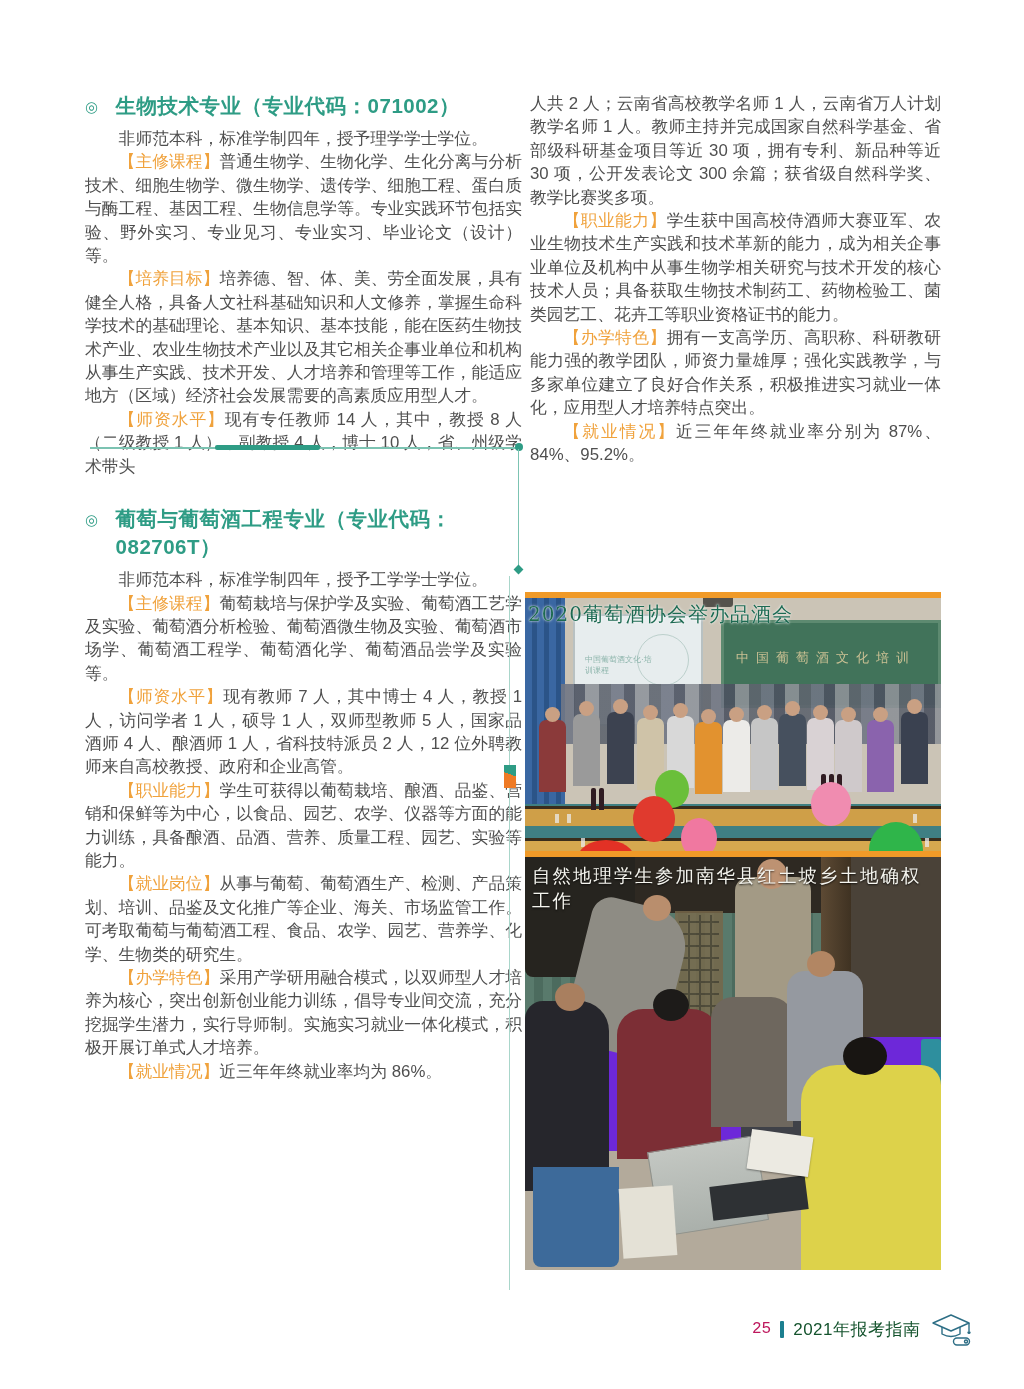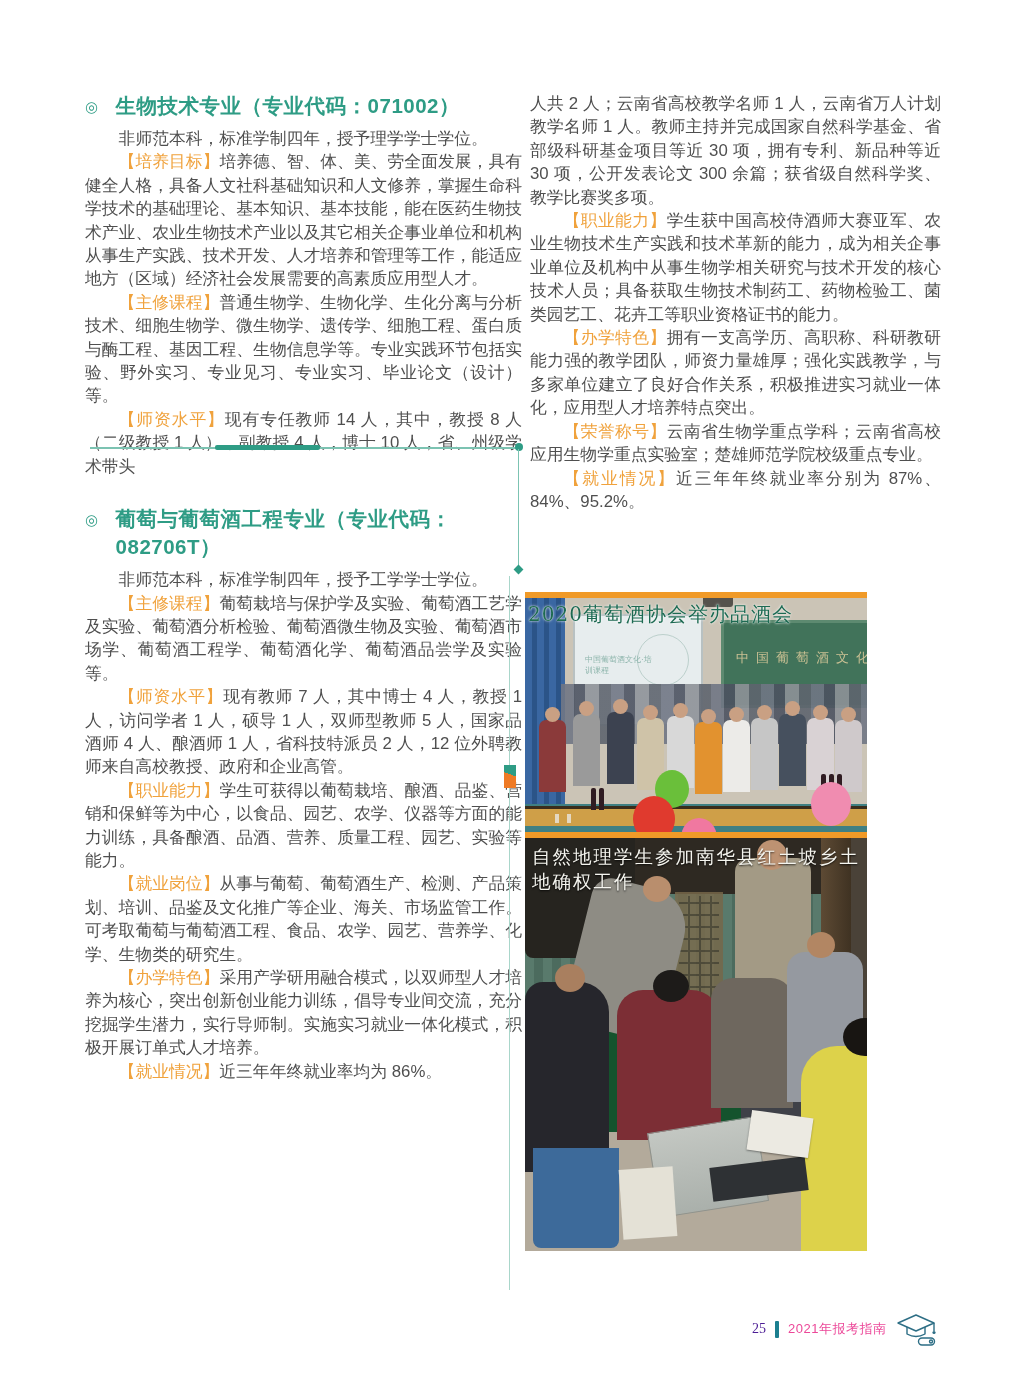--- a/index.html
+++ b/index.html
@@ -18,54 +18,54 @@
   
   .hline{position:absolute;left:90px;top:447px;width:429px;height:1.6px;background:#7cc3b2}
   .hline-thick{position:absolute;left:215px;top:445px;width:105px;height:5px;background:#2e9c85;border-radius:2px}
   .hdot{position:absolute;left:515px;top:443px;width:8px;height:8px;border-radius:50%;background:#2e9c85}
   .vline{position:absolute;left:518px;top:449px;width:1.4px;height:117px;background:#7cc3b2}
   .vdiamond{position:absolute;left:515px;top:566px;width:7px;height:7px;background:#2e9c85;transform:rotate(45deg)}
   .photoline{position:absolute;left:509px;top:576px;width:1.4px;height:714px;background:#a9d6ca}
   .bookmark{position:absolute;left:504px;top:765px;width:12px;height:23px;
             background:linear-gradient(200deg,#2e9c85 0 42%,#ee7a25 42% 100%)}
   
-  .photo{position:absolute;left:525px;width:342px;overflow:hidden}
+  .photo{position:absolute;left:525px;width:416px;overflow:hidden}
   .photo .strip{position:absolute;left:0;width:100%;height:6px;background:#f09a28;z-index:9}
   .caption{position:absolute;z-index:8;font-family:"DejaVu Serif","Liberation Serif",serif}
   .cap1{left:3px;top:9px;font-size:20px;letter-spacing:1px;color:#1d6a52;
         text-shadow:0 0 3px rgba(255,255,255,.9),0 0 1px rgba(255,255,255,.9)}
   .cap2{left:7px;top:12px;font-size:18.5px;letter-spacing:2px;color:#f5f5ef;
         text-shadow:0 1px 2px rgba(0,0,0,.8)}
   .ly{position:absolute}
   .pp{position:absolute;width:27px;height:72px;border-radius:7px 7px 0 0}
   .pp:before{content:"";position:absolute;left:6px;top:-13px;width:15px;height:15px;border-radius:50%;background:#c9a083}
   .bal{position:absolute;border-radius:50%}
   .bot{position:absolute;width:5px;height:22px;background:#301c22;border-radius:2px 2px 0 0}
   .glass{position:absolute;width:4px;height:9px;background:rgba(235,235,235,.75)}
   
   .footer{position:absolute;left:752px;top:1312px;display:flex;align-items:center;gap:9px}
-  .pageno{font-family:Liberation Serif, serif;font-size:14px;color:#4c1d95}
+  .pageno{font-family:Liberation Mono, monospace;font-size:16px;color:#be185d}
   .fbar{width:4px;height:17px;background:#1c7f8f;border-radius:1px}
-  .ftitle{font-size:13px;color:#ec4899;letter-spacing:.5px}
+  .ftitle{font-size:17px;color:#14532d;letter-spacing:.5px}
 </style>
 </head>
 <body>
 
 <div class="page">
 
   <div class="col" style="left:85px;top:92px;width:437px">
 
     <section>
       <h2 class="sec-title">
         <span class="bullet">◎</span>
         <span>生物技术专业（专业代码：071002）</span>
       </h2>
       <p>非师范本科，标准学制四年，授予理学学士学位。</p>
+      <p><span class="lab">【主修课程】</span><span>普通生物学、生物化学、生化分离与分析技术、细胞生物学、微生物学、遗传学、细胞工程、蛋白质与酶工程、基因工程、生物信息学等。专业实践环节包括实验、野外实习、专业见习、专业实习、毕业论文（设计）等。</span></p>
       <p><span class="lab">【培养目标】</span><span>培养德、智、体、美、劳全面发展，具有健全人格，具备人文社科基础知识和人文修养，掌握生命科学技术的基础理论、基本知识、基本技能，能在医药生物技术产业、农业生物技术产业以及其它相关企事业单位和机构从事生产实践、技术开发、人才培养和管理等工作，能适应地方（区域）经济社会发展需要的高素质应用型人才。</span></p>
-      <p><span class="lab">【主修课程】</span><span>普通生物学、生物化学、生化分离与分析技术、细胞生物学、微生物学、遗传学、细胞工程、蛋白质与酶工程、基因工程、生物信息学等。专业实践环节包括实验、野外实习、专业见习、专业实习、毕业论文（设计）等。</span></p>
       <p><span class="lab">【师资水平】</span><span>现有专任教师 14 人，其中，教授 8 人（二级教授 1 人），副教授 4 人，博士 10 人，省、州级学术带头</span></p>
     </section>
 
     <section class="sec2">
       <h2 class="sec-title">
         <span class="bullet">◎</span>
         <span>葡萄与葡萄酒工程专业（专业代码：082706T）</span>
       </h2>
       <p>非师范本科，标准学制四年，授予工学学士学位。</p>
       <p><span class="lab">【主修课程】</span><span>葡萄栽培与保护学及实验、葡萄酒工艺学及实验、葡萄酒分析检验、葡萄酒微生物及实验、葡萄酒市场学、葡萄酒工程学、葡萄酒化学、葡萄酒品尝学及实验等。</span></p>
@@ -74,21 +74,20 @@
       <p><span class="lab">【就业岗位】</span><span>从事与葡萄、葡萄酒生产、检测、产品策划、培训、品鉴及文化推广等企业、海关、市场监管工作。可考取葡萄与葡萄酒工程、食品、农学、园艺、营养学、化学、生物类的研究生。</span></p>
       <p><span class="lab">【办学特色】</span><span>采用产学研用融合模式，以双师型人才培养为核心，突出创新创业能力训练，倡导专业间交流，充分挖掘学生潜力，实行导师制。实施实习就业一体化模式，积极开展订单式人才培养。</span></p>
       <p><span class="lab">【就业情况】</span><span>近三年年终就业率均为 86%。</span></p>
     </section>
   </div>
 
   <div class="col" style="left:530px;top:92px;width:411px">
     <p class="cont">人共 2 人；云南省高校教学名师 1 人，云南省万人计划教学名师 1 人。教师主持并完成国家自然科学基金、省部级科研基金项目等近 30 项，拥有专利、新品种等近 30 项，公开发表论文 300 余篇；获省级自然科学奖、教学比赛奖多项。</p>
     <p><span class="lab">【职业能力】</span><span>学生获中国高校侍酒师大赛亚军、农业生物技术生产实践和技术革新的能力，成为相关企事业单位及机构中从事生物学相关研究与技术开发的核心技术人员；具备获取生物技术制药工、药物检验工、菌类园艺工、花卉工等职业资格证书的能力。</span></p>
     <p><span class="lab">【办学特色】</span><span>拥有一支高学历、高职称、科研教研能力强的教学团队，师资力量雄厚；强化实践教学，与多家单位建立了良好合作关系，积极推进实习就业一体化，应用型人才培养特点突出。</span></p>
-    <p><span class="lab">【荣誉称号】</span><span>云南省生物学重点学科；云南省高校应用生物学重点实验室；楚雄师范学院校级重点专业。</span></p>
     <p><span class="lab">【就业情况】</span><span>近三年年终就业率分别为 87%、84%、95.2%。</span></p>
   </div>
 
   <div class="hline"></div>
   <div class="hline-thick"></div>
   <div class="hdot"></div>
   <div class="vline"></div>
   <div class="vdiamond"></div>
   <div class="photoline"></div>
   <div class="bookmark"></div>
@@ -144,21 +143,21 @@
     <div class="ly" style="left:0;top:0;width:100%;height:100%">
       <i class="bal" style="left:130px;top:178px;width:34px;height:38px;background:#6abf3a"></i>
       <i class="bal" style="left:108px;top:204px;width:42px;height:46px;background:#e03a2e"></i>
       <i class="bal" style="left:156px;top:226px;width:36px;height:40px;background:#f078a0"></i>
       <i class="bal" style="left:286px;top:190px;width:40px;height:44px;background:#f08cb0"></i>
       <i class="bal" style="left:344px;top:230px;width:54px;height:56px;background:#2fb54a"></i>
       <i class="bal" style="left:52px;top:248px;width:58px;height:40px;background:#e23125"></i>
     </div>
   </div>
 
-  <div class="photo" style="top:832px;height:419px;background:#14532d">
+  <div class="photo" style="top:851px;height:419px;background:#6d28d9">
     <div class="strip" style="top:0"></div>
     <div class="caption cap2">自然地理学生参加南华县红土坡乡土地确权工作</div>
 
     <div class="ly" style="left:0;top:6px;width:100%;height:170px;background:repeating-linear-gradient(90deg,#597a6c 0 9px,#4c6b5e 9px 18px)"></div>
     <div class="ly" style="left:0;top:6px;width:100%;height:56px;background:#2e2922"></div>
     <div class="ly" style="left:0;top:6px;width:110px;height:120px;background:#26241f;border-radius:0 0 30px 8px"></div>
     <div class="ly" style="left:150px;top:60px;width:48px;height:110px;background:#7b6a4c;opacity:.8">
       <div class="ly" style="left:4px;top:4px;right:4px;bottom:4px;background:
         repeating-linear-gradient(0deg,transparent 0 10px,#4e4330 10px 12px),
         repeating-linear-gradient(90deg,transparent 0 9px,#4e4330 9px 11px);position:absolute"></div>

